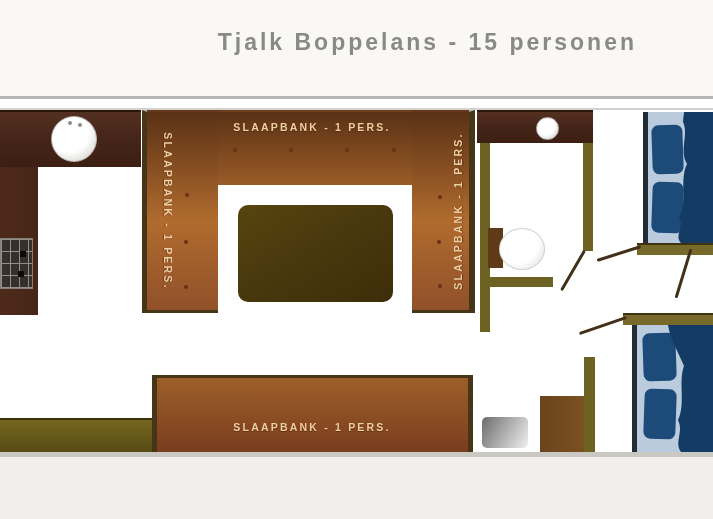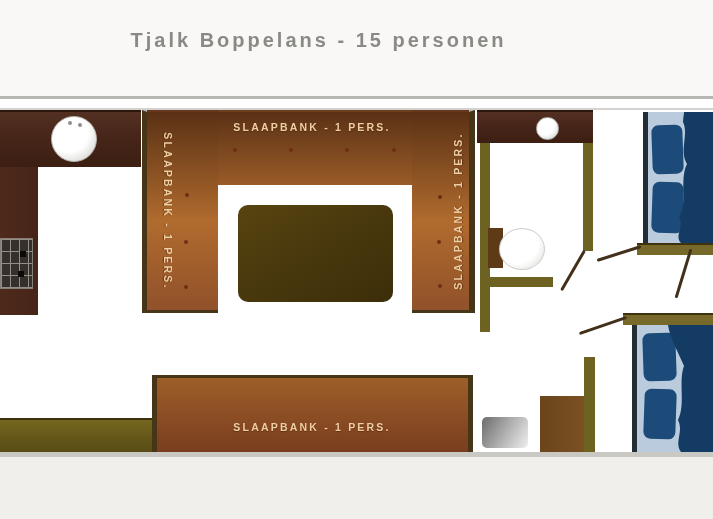--- a/index.html
+++ b/index.html
@@ -5,22 +5,22 @@
   html,body{margin:0;padding:0;}
   body{
     width:713px;height:519px;position:relative;overflow:hidden;
     background:#f9f8f6;
     font-family:"Liberation Sans", sans-serif;
   }
   .abs{position:absolute;box-sizing:border-box;}
 
   
   .title{
-    left:0;top:29px;width:637px;text-align:center;
-    font-size:20px;font-weight:bold;letter-spacing:3px;
+    left:0;top:29px;width:637px;text-align:right;
+    font-size:23px;font-weight:bold;letter-spacing:3px;
     color:var(--title-gray,#8a8a85);
   }
 
   
   .hull-top{left:0;top:96px;width:713px;height:14px;background:#ffffff;
     border-top:3px solid #b7b6b2;border-bottom:2px solid #d3d2ce;}
   .floor{left:0;top:110px;width:713px;height:342px;background:#ffffff;}
   .hull-bottom{left:0;top:452px;width:713px;height:5px;background:#c9c8c3;}
   .below-area{left:0;top:457px;width:713px;height:62px;background:#f0efec;}
 

